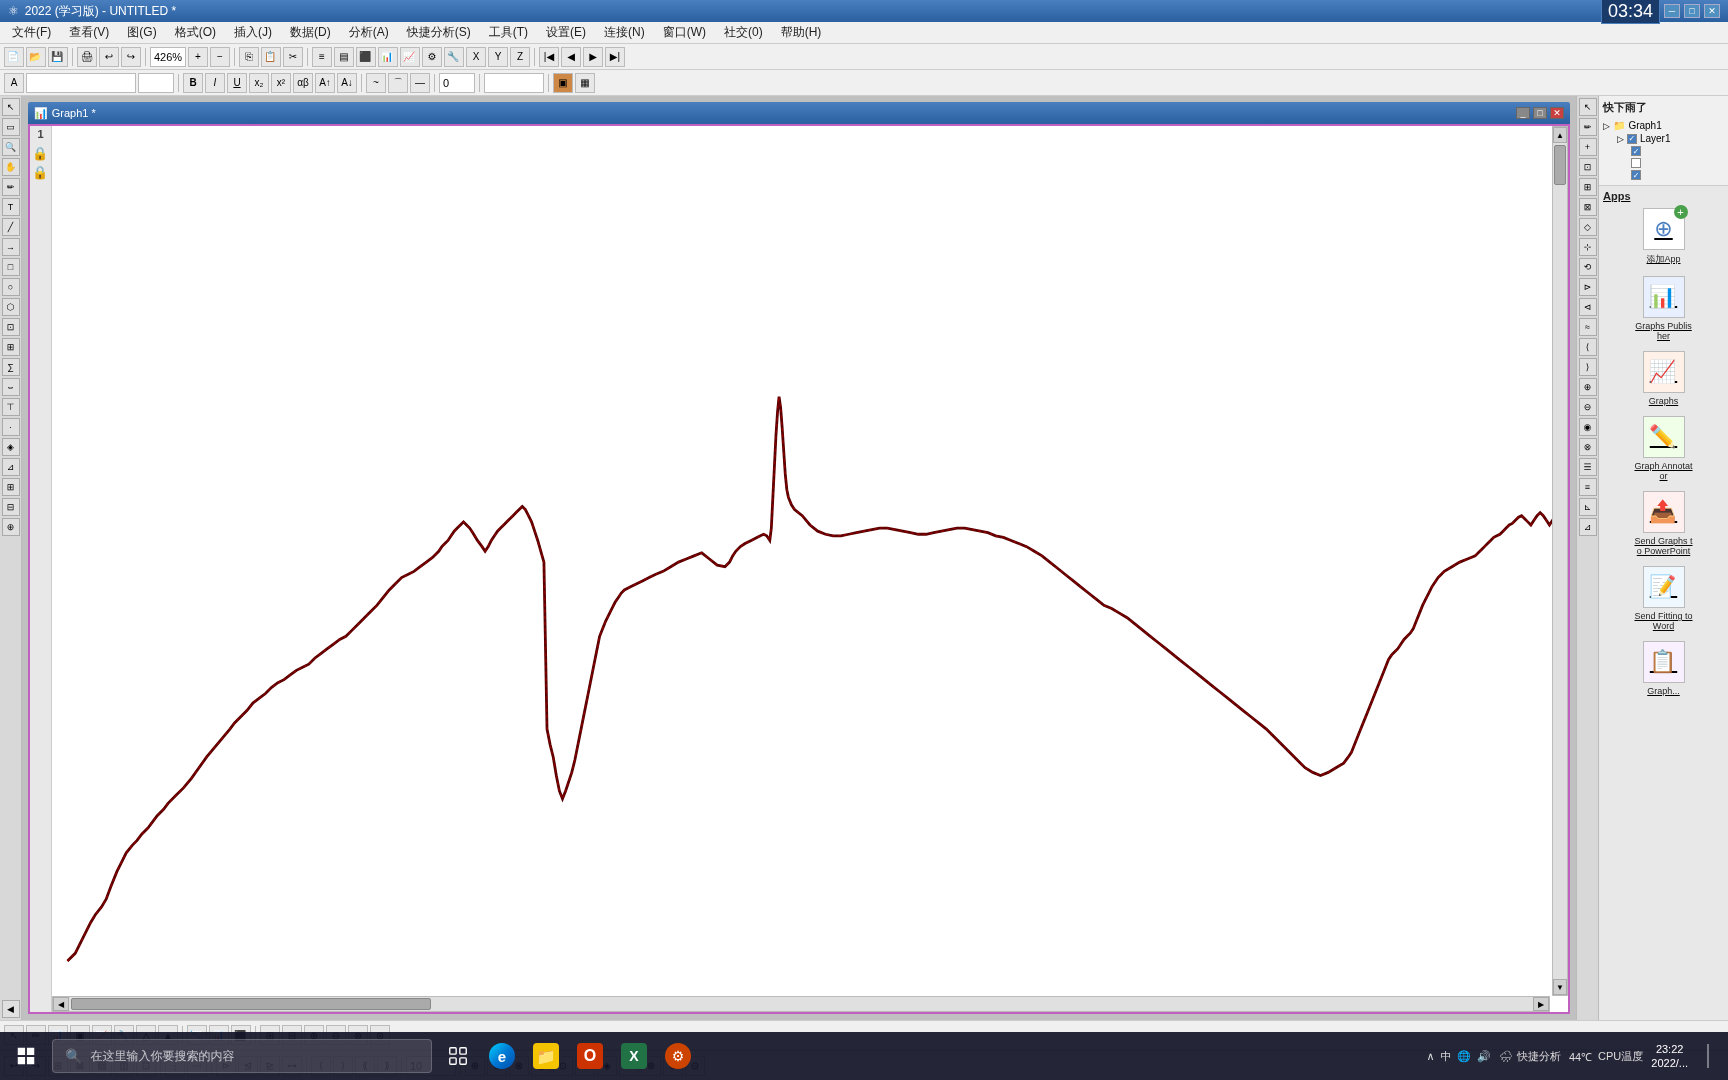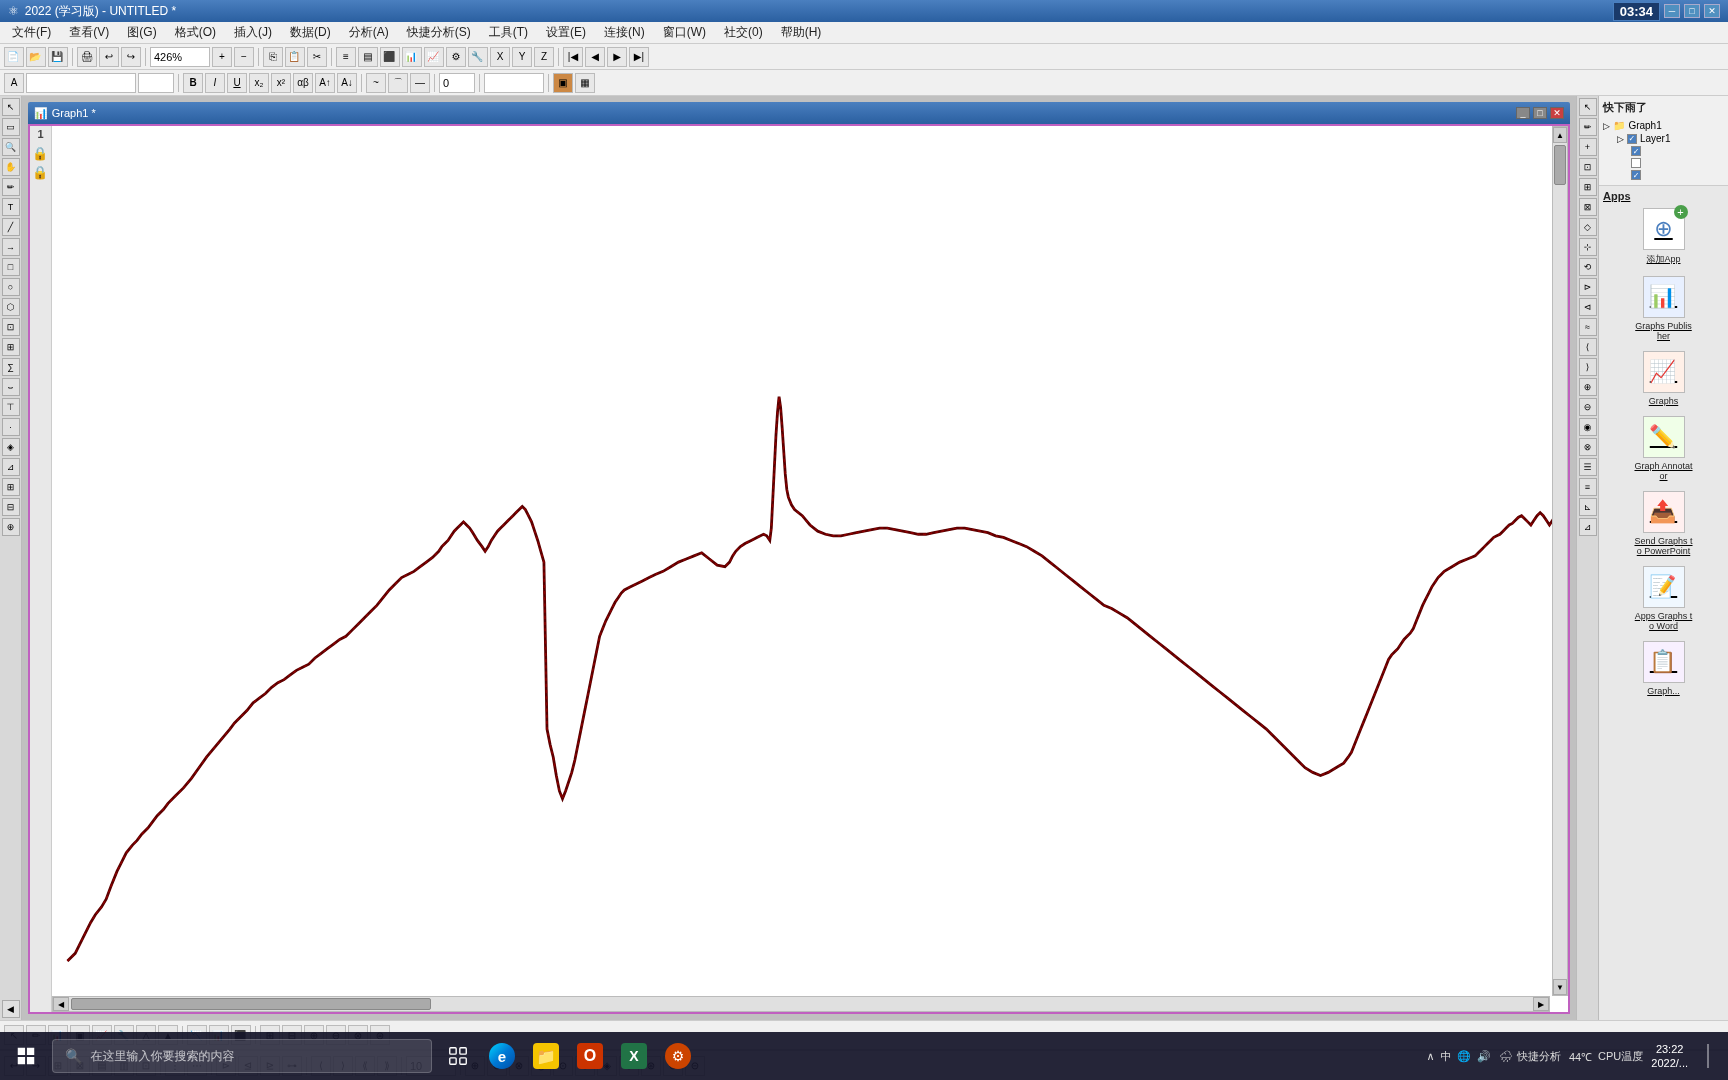--- a/index.html
+++ b/index.html
@@ -33,22 +33,22 @@
       background: #5090c0;
       color: white;
       font-size: 9px;
       display: flex; align-items: center; justify-content: center;
       cursor: pointer;
     }
     .clock {
       background: #1a3a6a;
       border: 1px solid #4a7fbf;
       padding: 1px 6px;
-      font-size: 13px;
-      font-weight: bold;
+      font-size: 18px;
+      font-weight: normal;
     }
 
     
     #menu-bar {
       width: 100%;
       height: 22px;
       background: #f0f0f0;
       border-bottom: 1px solid #ccc;
       display: flex;
       align-items: center;
@@ -447,21 +447,21 @@
 
 <div class="toolbar-row">
   <div class="tb-btn">📄</div>
   <div class="tb-btn">📂</div>
   <div class="tb-btn">💾</div>
   <div class="tb-sep"></div>
   <div class="tb-btn">🖨</div>
   <div class="tb-btn">↩</div>
   <div class="tb-btn">↪</div>
   <div class="tb-sep"></div>
-  <input class="tb-input" style="width: 60px;" value="426%">
+  <input class="tb-input" style="width: 36px;" value="426%">
   <div class="tb-btn">+</div>
   <div class="tb-btn">−</div>
   <div class="tb-sep"></div>
   <div class="tb-btn">⎘</div>
   <div class="tb-btn">📋</div>
   <div class="tb-btn">✂</div>
   <div class="tb-sep"></div>
   <div class="tb-btn">≡</div>
   <div class="tb-btn">▤</div>
   <div class="tb-btn">⬛</div>
@@ -971,21 +971,21 @@
         <div class="app-icon" style="background:#fff0f0;">
           <span style="font-size:22px;">📤</span>
         </div>
         <span class="app-label">Send Graphs to PowerPoint</span>
       </div>
 
       <div class="app-item">
         <div class="app-icon" style="background:#f0f8ff;">
           <span style="font-size:22px;">📝</span>
         </div>
-        <span class="app-label">Apps Graphs to Word</span>
+        <span class="app-label">Send Fitting to Word</span>
       </div>
 
       <div class="app-item">
         <div class="app-icon" style="background:#f8f0ff;">
           <span style="font-size:22px;">📋</span>
         </div>
         <span class="app-label">Graph...</span>
       </div>
     </div>
   </div>

